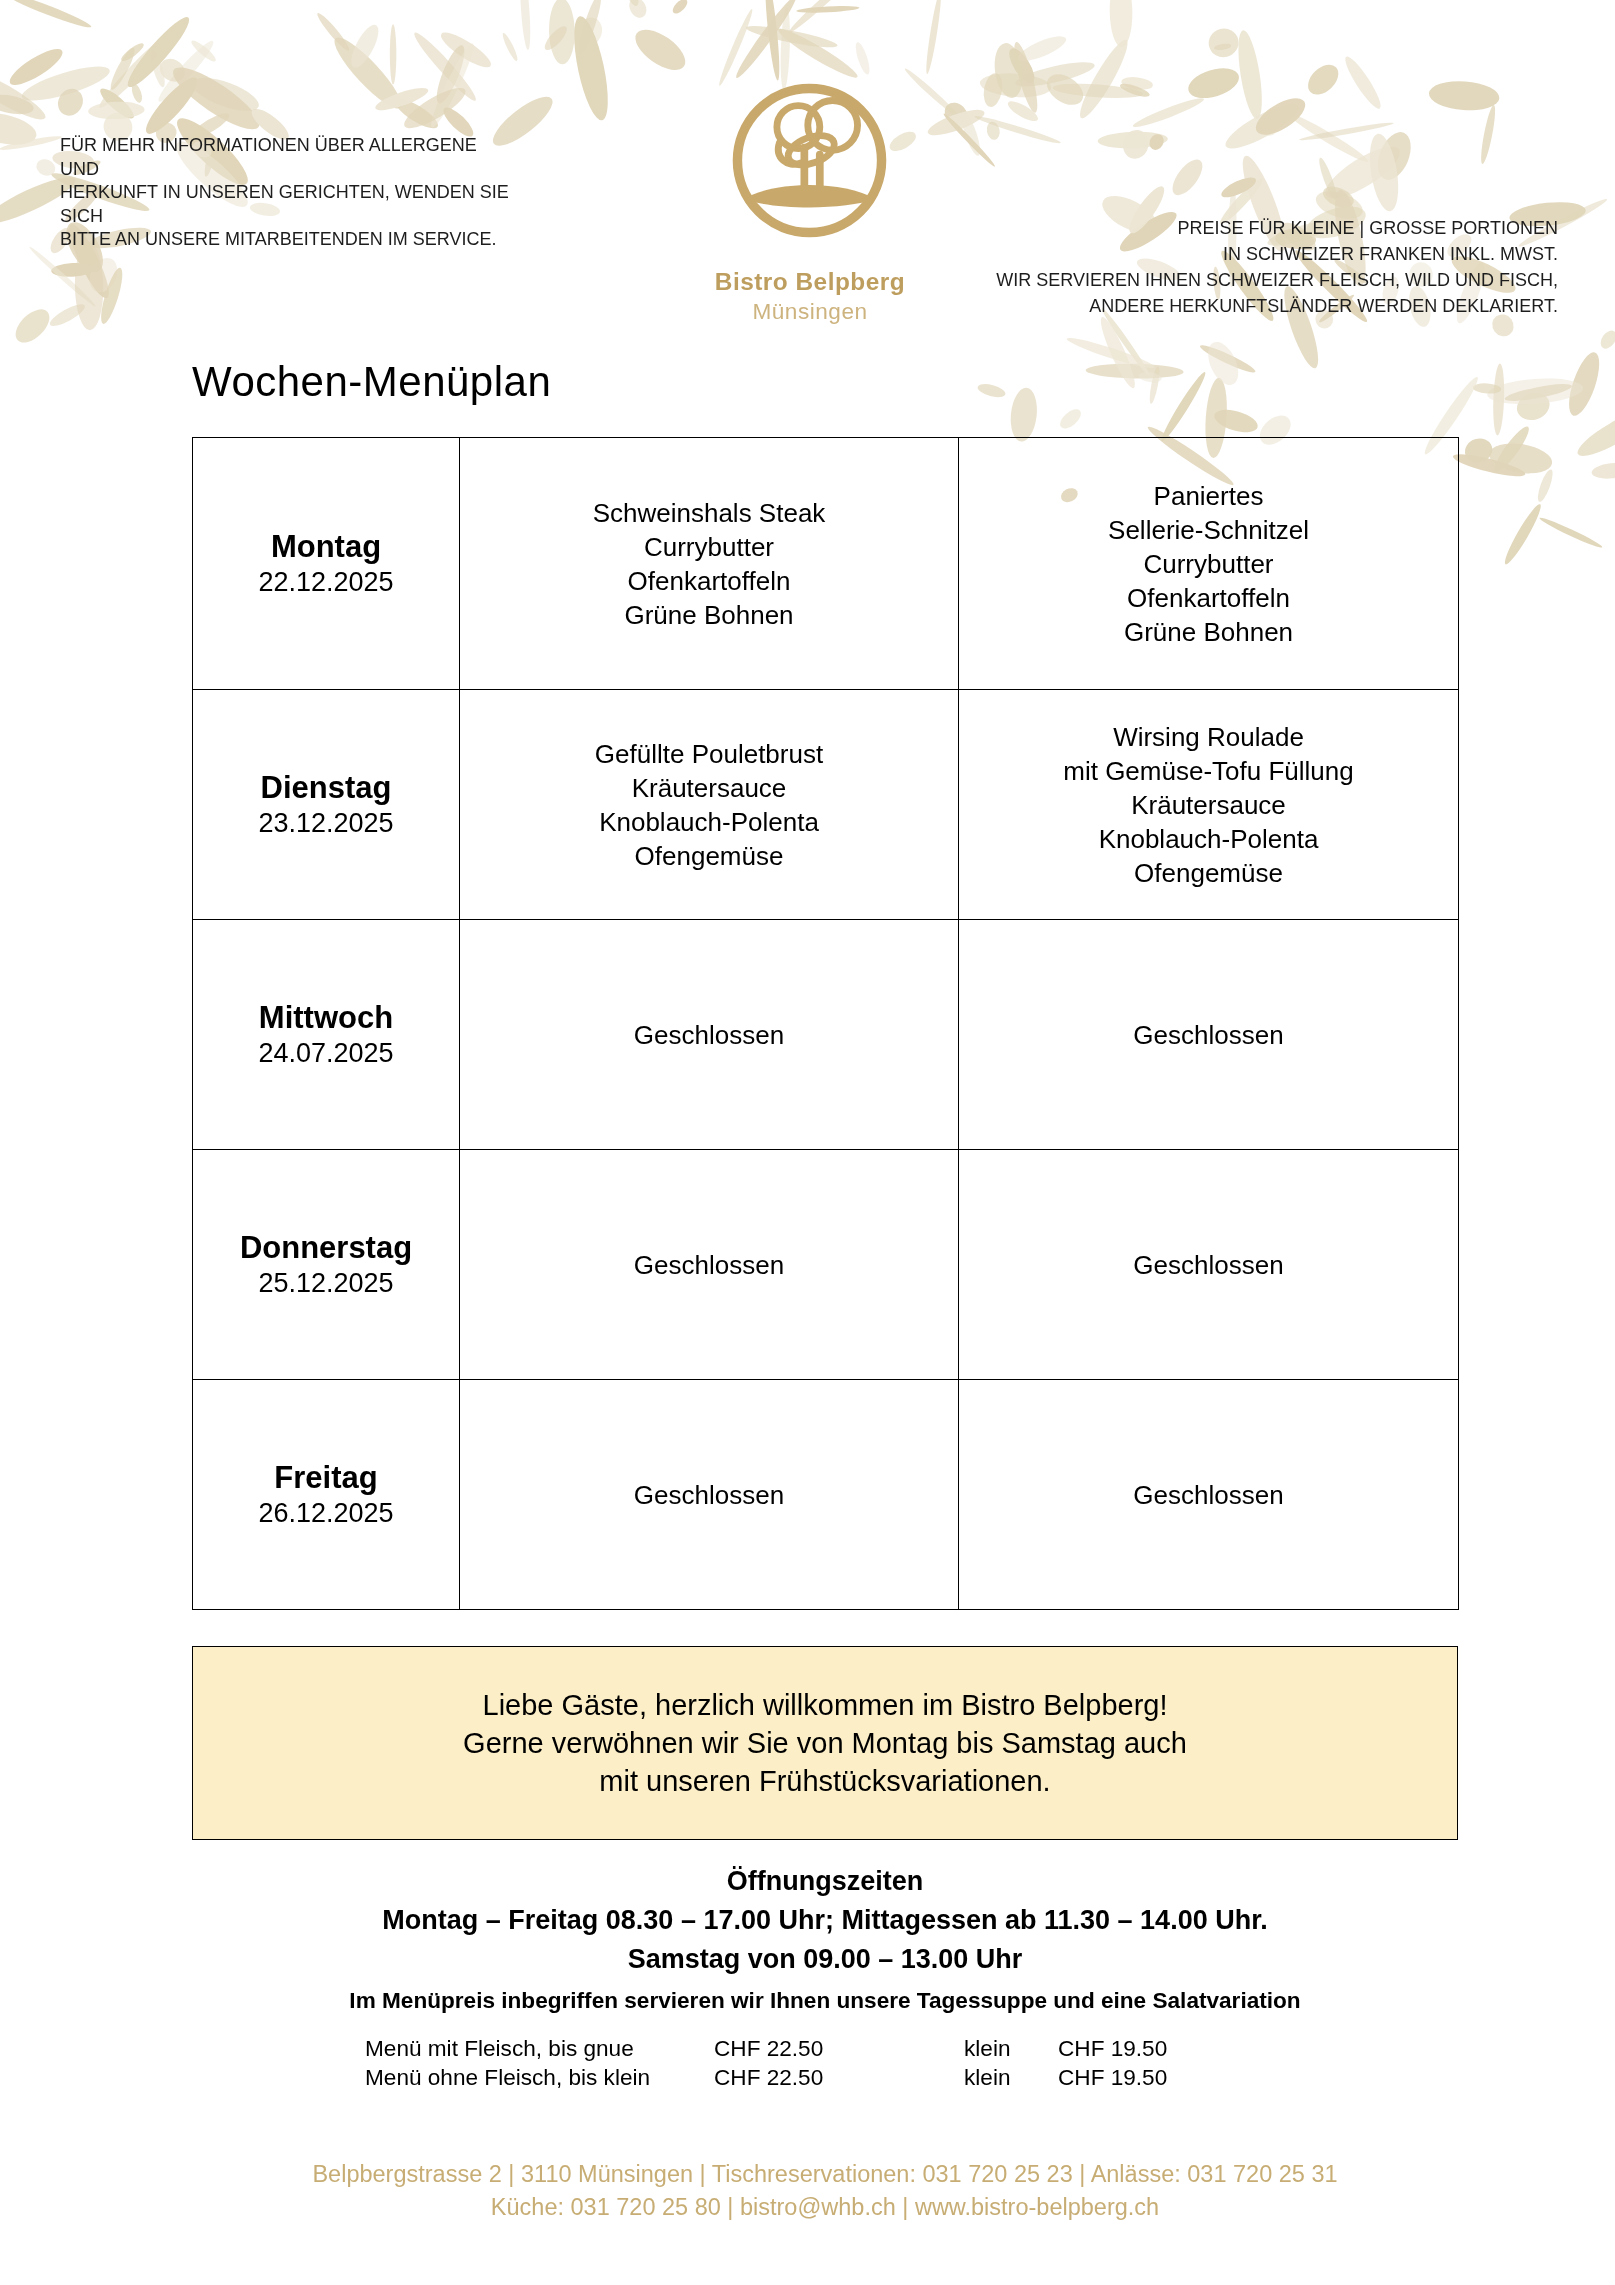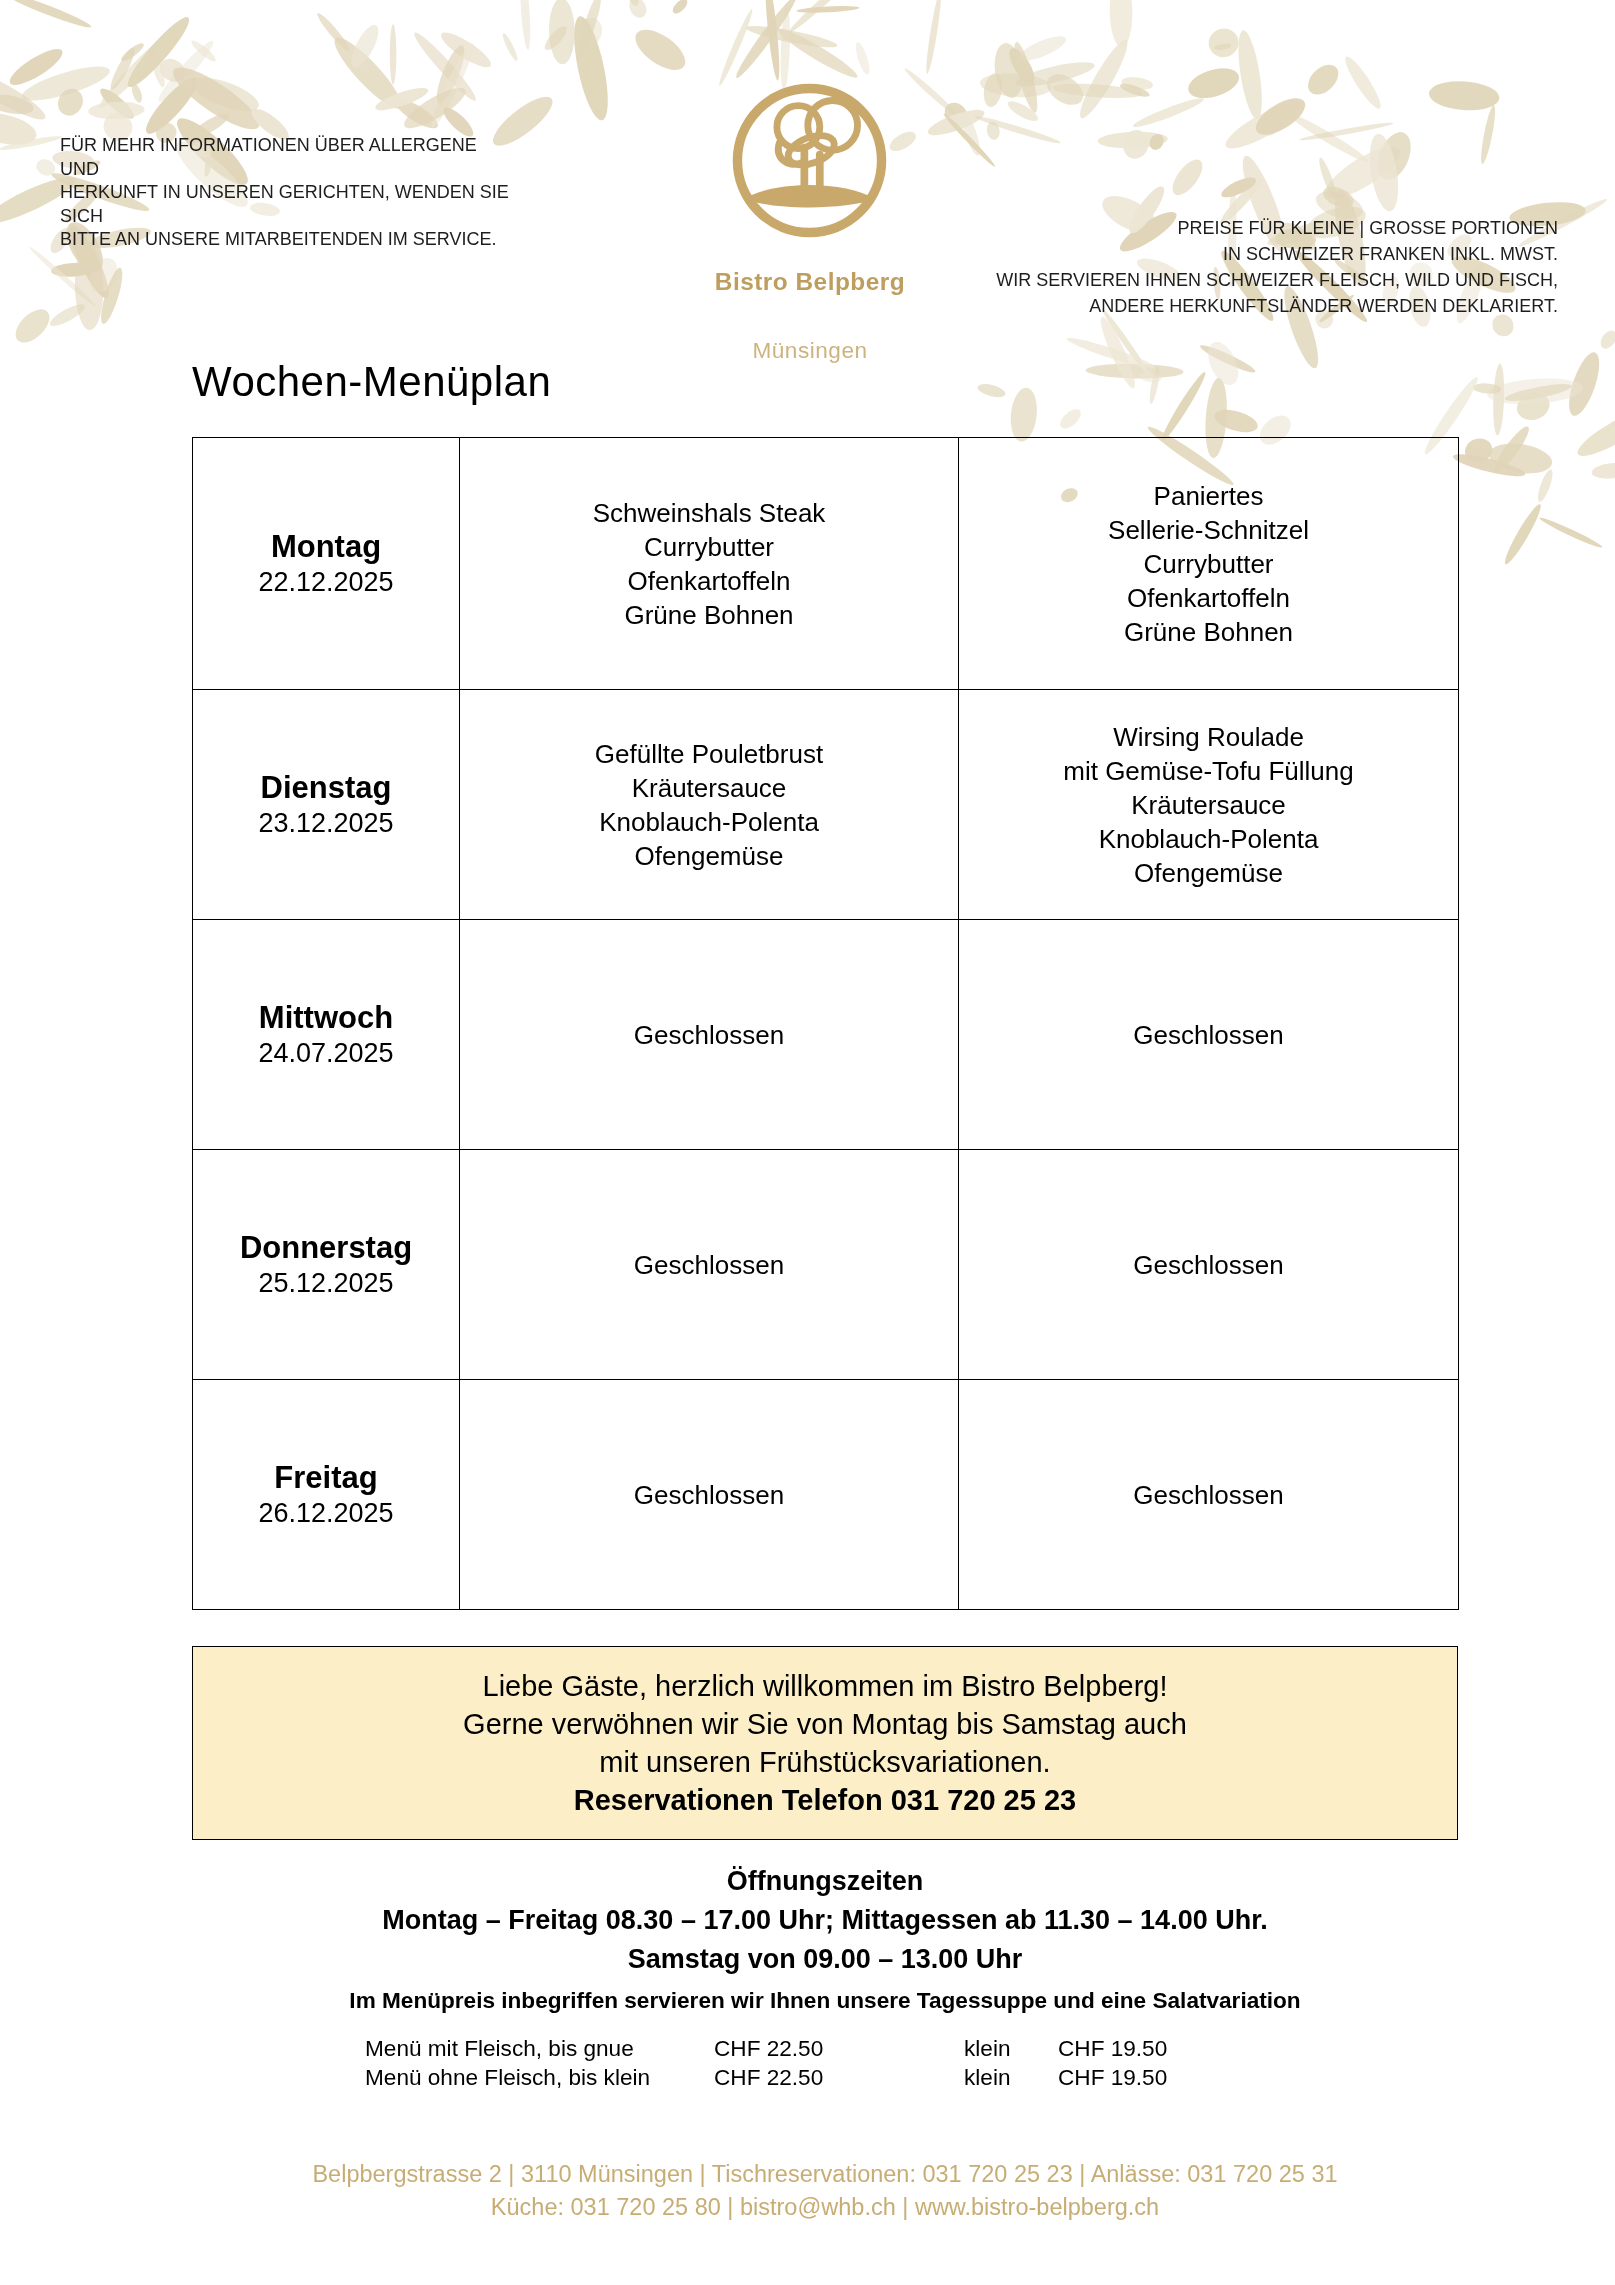--- a/index.html
+++ b/index.html
@@ -14,21 +14,21 @@
     left:60px; top:134px; width:452px;
     font-size:18px; line-height:23.5px; white-space:pre-line; color:#1d1d1d;
   }
   .logo-mark{left:728px; top:79px; width:163px; height:163px;}
   .logo-name{
     left:629px; top:268px; width:362px; text-align:center;
     font-size:24.4px; font-weight:bold; color:#BE9E5E; letter-spacing:0.5px;
   }
   .logo-city{
     left:629px; top:299px; width:362px; text-align:center;
-    font-size:22.6px; color:#CDB37E; letter-spacing:0.5px;margin-top:39px;
+    font-size:22.6px; color:#CDB37E; letter-spacing:0.5px;
   }
   .pricing-note{
     right:58px; top:215px; width:651px; text-align:right;
     font-size:18px; line-height:26px; white-space:pre-line; color:#1d1d1d;
   }
   .page-title{
     left:192px; top:358px; font-size:42px; font-weight:normal; color:#000;
     letter-spacing:0.5px;
   }
 
@@ -363,21 +363,20 @@
         <td class="menu-cell">Geschlossen</td>
         <td class="menu-cell">Geschlossen</td>
       </tr>
     </tbody>
   </table>
 
   <div class="layer welcome-box">
     <div class="welcome-text">Liebe Gäste, herzlich willkommen im Bistro Belpberg!
 Gerne verwöhnen wir Sie von Montag bis Samstag auch
 mit unseren Frühstücksvariationen.</div>
-    <div class="reservation-line">Reservationen Telefon 031 720 25 23</div>
   </div>
 
   <div class="layer hours">
     <div class="hours-heading">Öffnungszeiten</div>
     <div class="hours-line">Montag – Freitag 08.30 – 17.00 Uhr; Mittagessen ab 11.30 – 14.00 Uhr.</div>
     <div class="hours-line">Samstag von 09.00 – 13.00 Uhr</div>
   </div>
 
   <div class="layer included-note">Im Menüpreis inbegriffen servieren wir Ihnen unsere Tagessuppe und eine Salatvariation</div>
 

